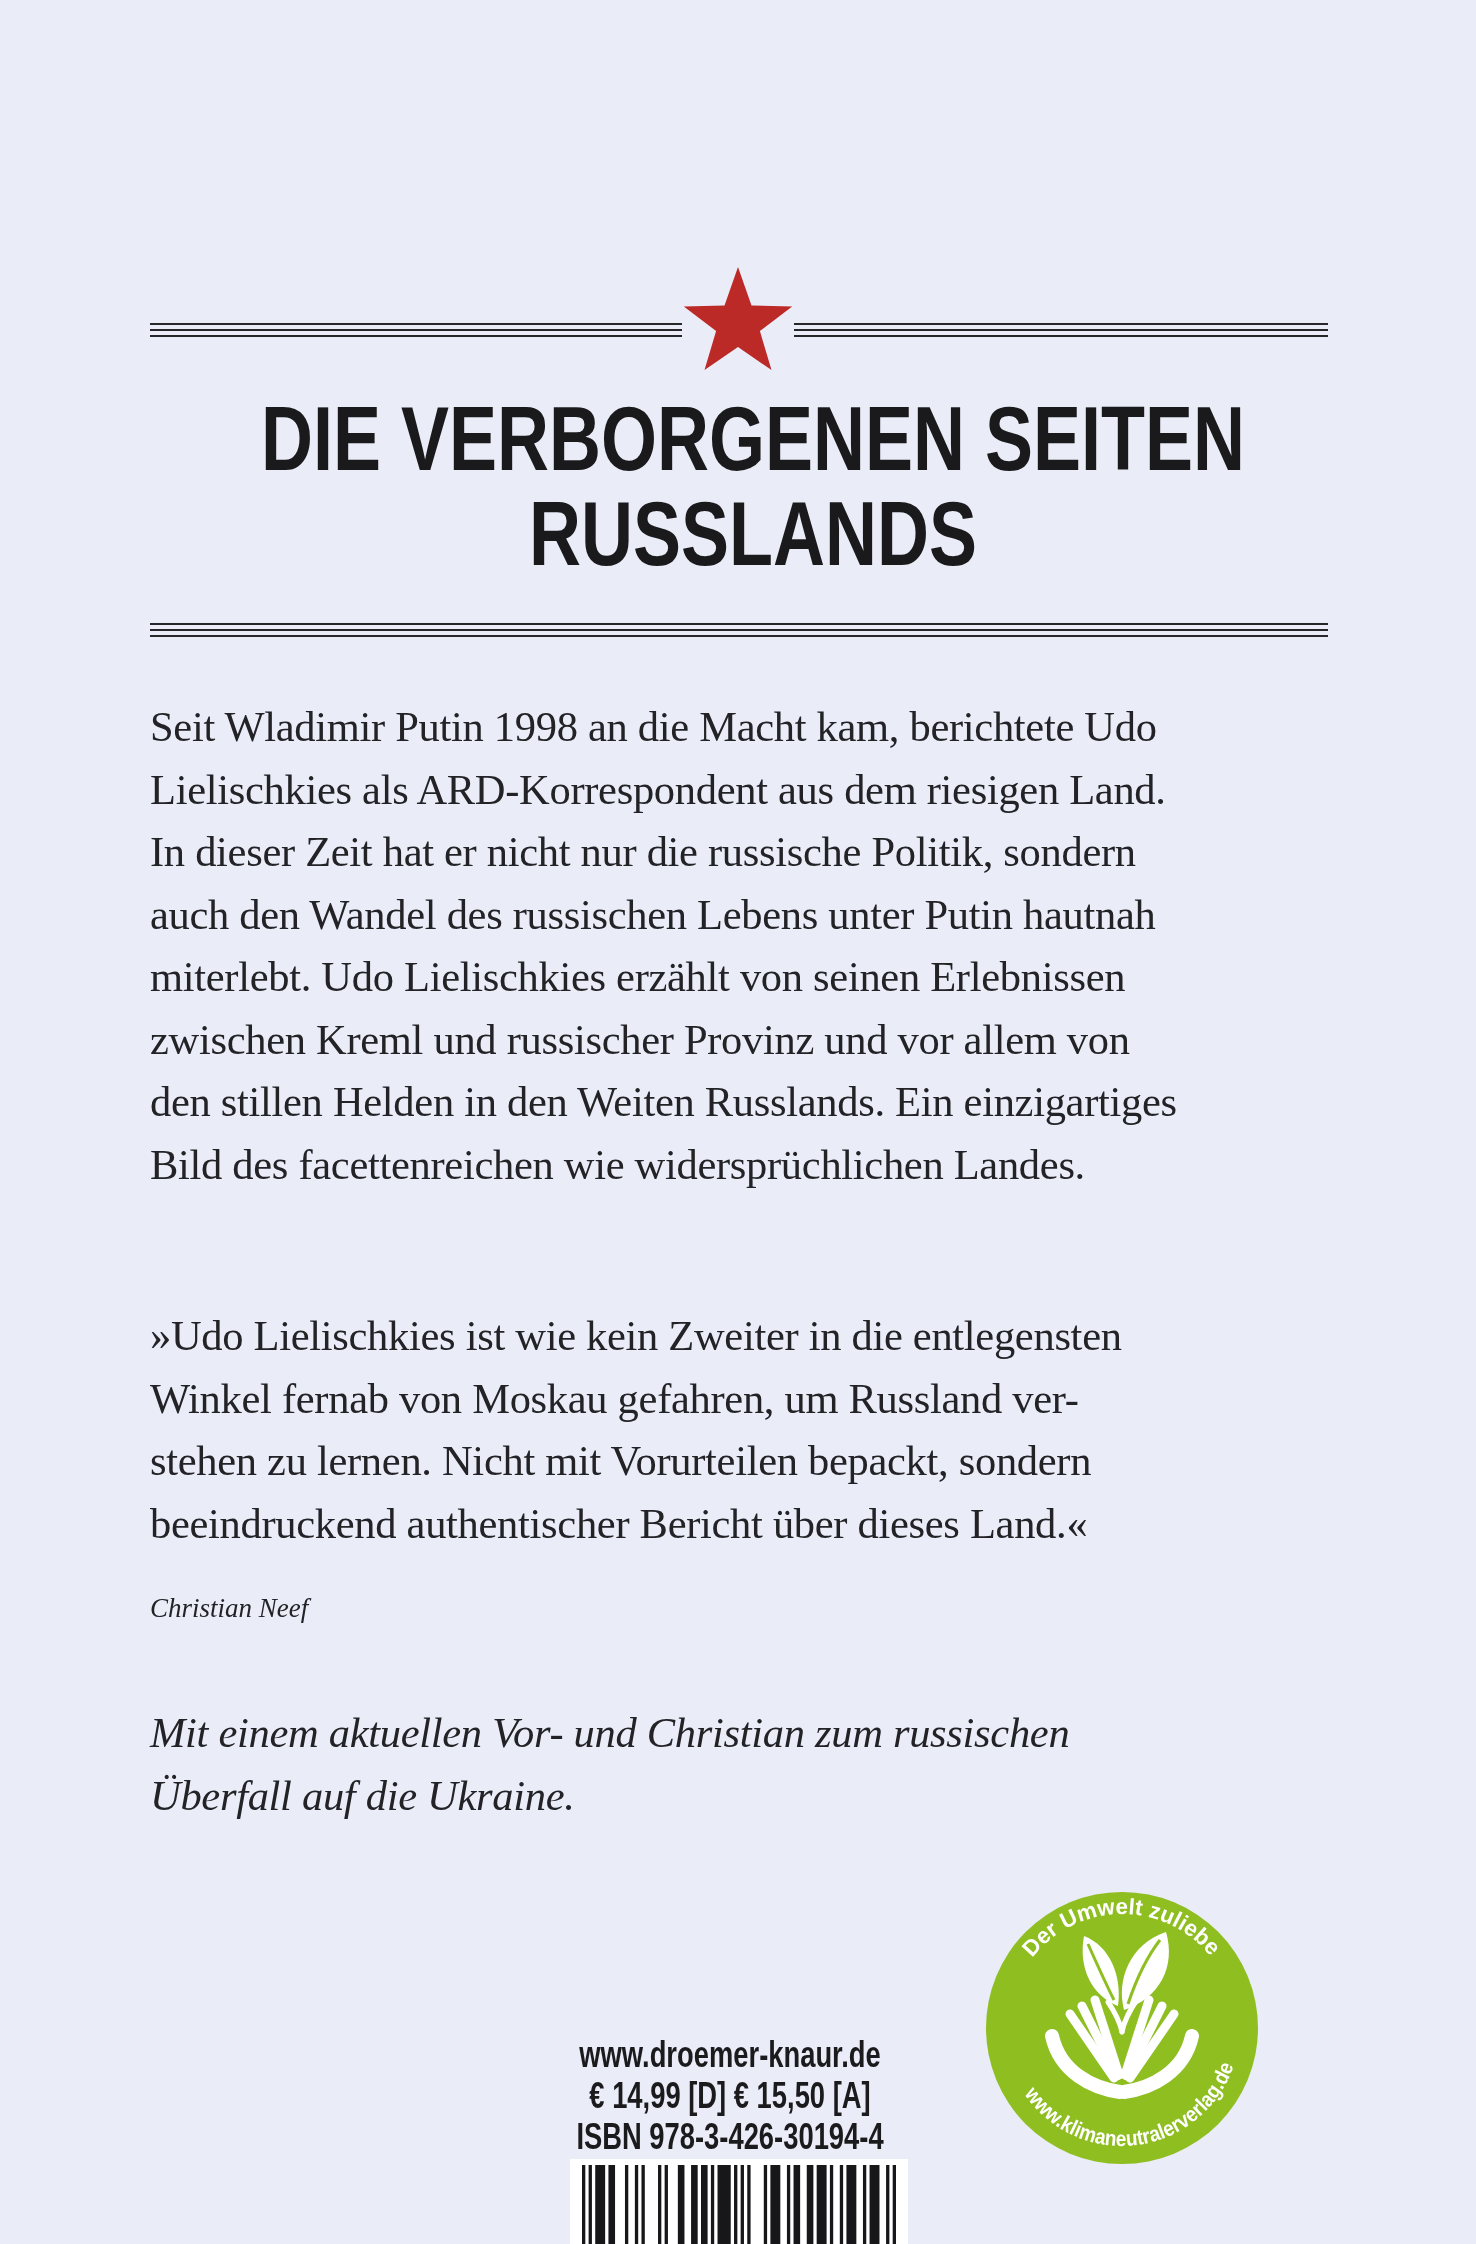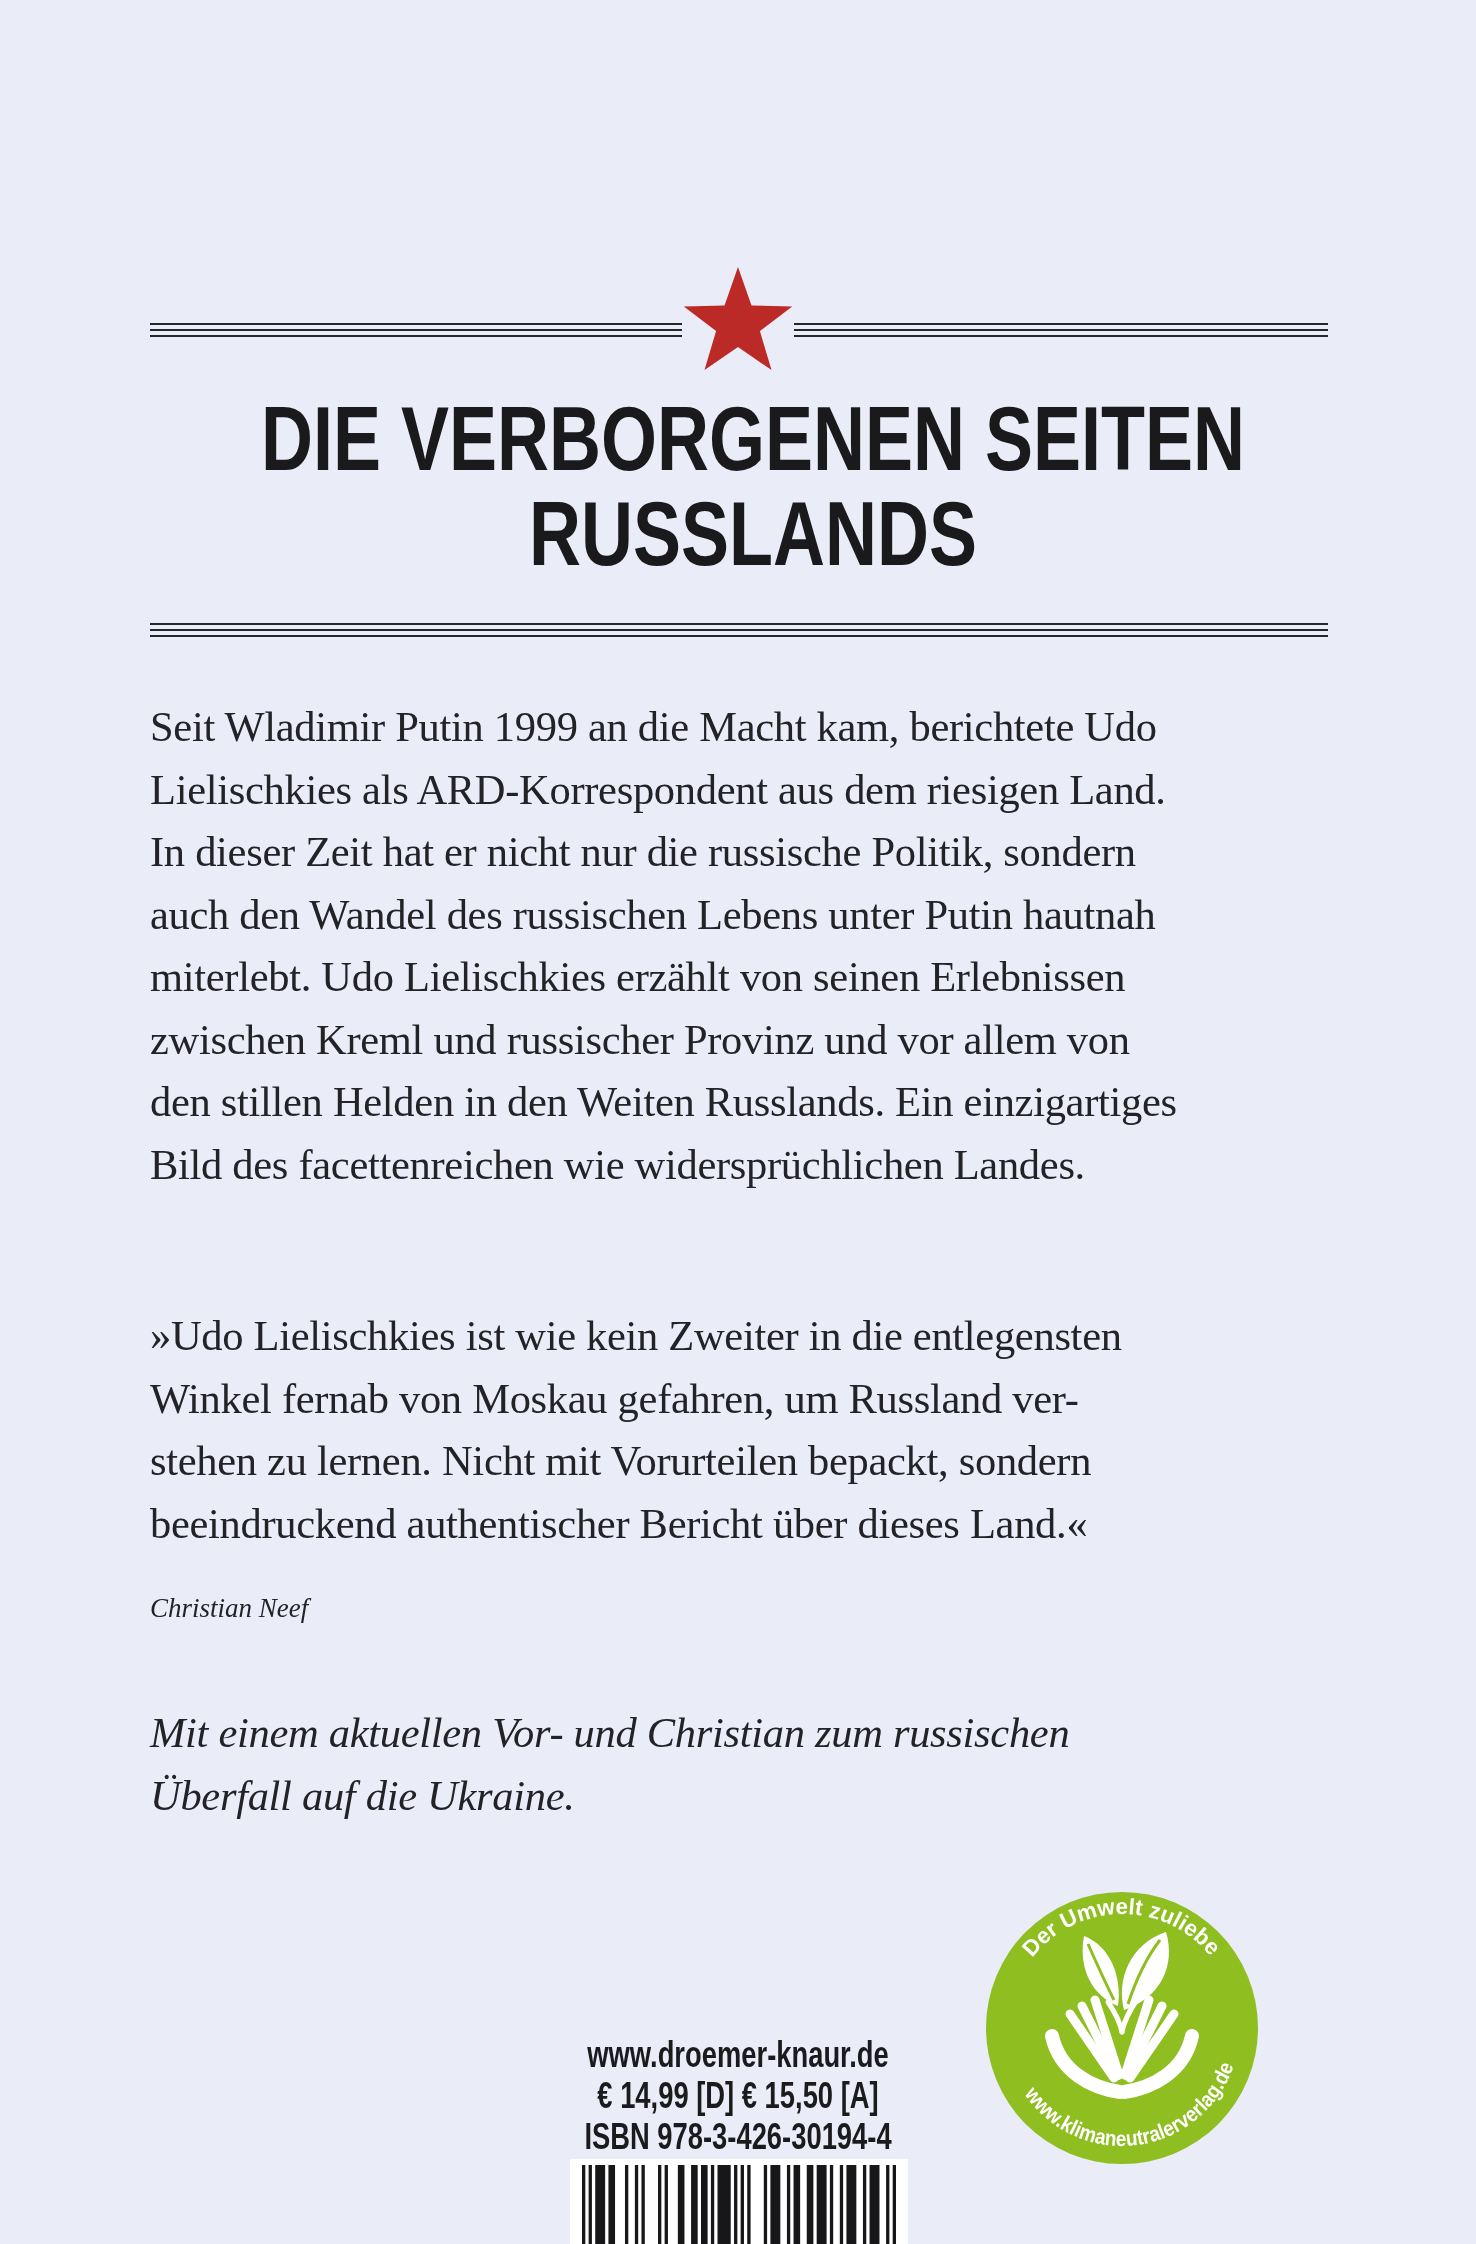--- a/index.html
+++ b/index.html
@@ -31,21 +31,21 @@
   .title-line{transform:scaleX(0.8);transform-origin:50% 0;white-space:nowrap;}
   
   .para{position:absolute;left:150px;width:1190px;font-size:42.5px;letter-spacing:-0.3px;}
   .para .line{height:62.5px;line-height:62.5px;white-space:nowrap;}
   .para1{top:696px;}
   .para2{top:1265px;margin-top:40px;}
   .attribution{position:absolute;left:150px;top:1577px;height:62.5px;line-height:62.5px;font-size:27px;font-style:italic;}
   .para3{top:1702px;font-style:italic;}
   
   .footer-block{
-    position:absolute;left:368px;top:2034px;width:740px;
+    position:absolute;left:360px;top:2034px;width:740px;
     text-align:center;
     font-family:"Liberation Sans", sans-serif;
     font-weight:700;color:#1b1b1d;
   }
   .footer-line{font-size:36px;line-height:41px;transform:scaleX(0.76);transform-origin:50% 0;white-space:nowrap;}
   
   .barcode-box{position:absolute;left:570px;top:2159px;width:338px;height:85px;background:#ffffff;overflow:hidden;}
   
   .badge{position:absolute;left:982px;top:1888px;width:280px;height:280px;}
   .badge text{font-family:"Liberation Sans", sans-serif;font-weight:700;fill:#ffffff;}
@@ -63,21 +63,21 @@
   <div class="rule rule-top-right"></div>
 
   <h1 class="title">
     <div class="title-line">DIE VERBORGENEN SEITEN</div>
     <div class="title-line">RUSSLANDS</div>
   </h1>
 
   <div class="rule rule-mid"></div>
 
   <div class="para para1">
-      <div class="line">Seit Wladimir Putin 1999 an die Macht kam, berichtete Udo</div>
+      <div class="line">Seit Wladimir Putin 1998 an die Macht kam, berichtete Udo</div>
       <div class="line">Lielischkies als ARD-Korrespondent aus dem riesigen Land.</div>
       <div class="line">In dieser Zeit hat er nicht nur die russische Politik, sondern</div>
       <div class="line">auch den Wandel des russischen Lebens unter Putin hautnah</div>
       <div class="line">miterlebt. Udo Lielischkies erzählt von seinen Erlebnissen</div>
       <div class="line">zwischen Kreml und russischer Provinz und vor allem von</div>
       <div class="line">den stillen Helden in den Weiten Russlands. Ein einzigartiges</div>
       <div class="line">Bild des facettenreichen wie widersprüchlichen Landes.</div>
     </div>
 
   <div class="para para2">

